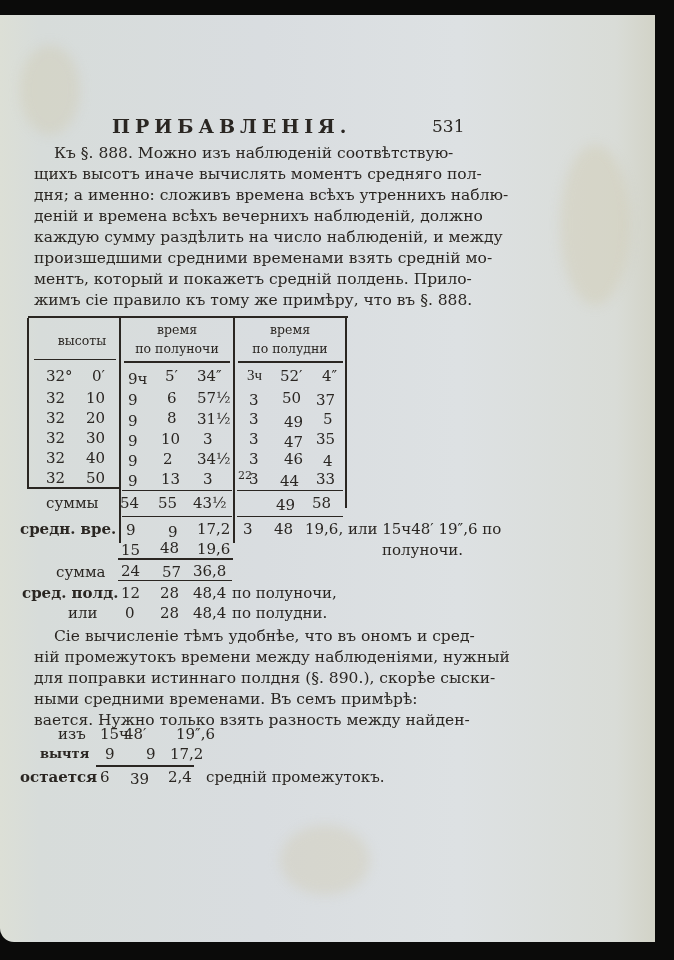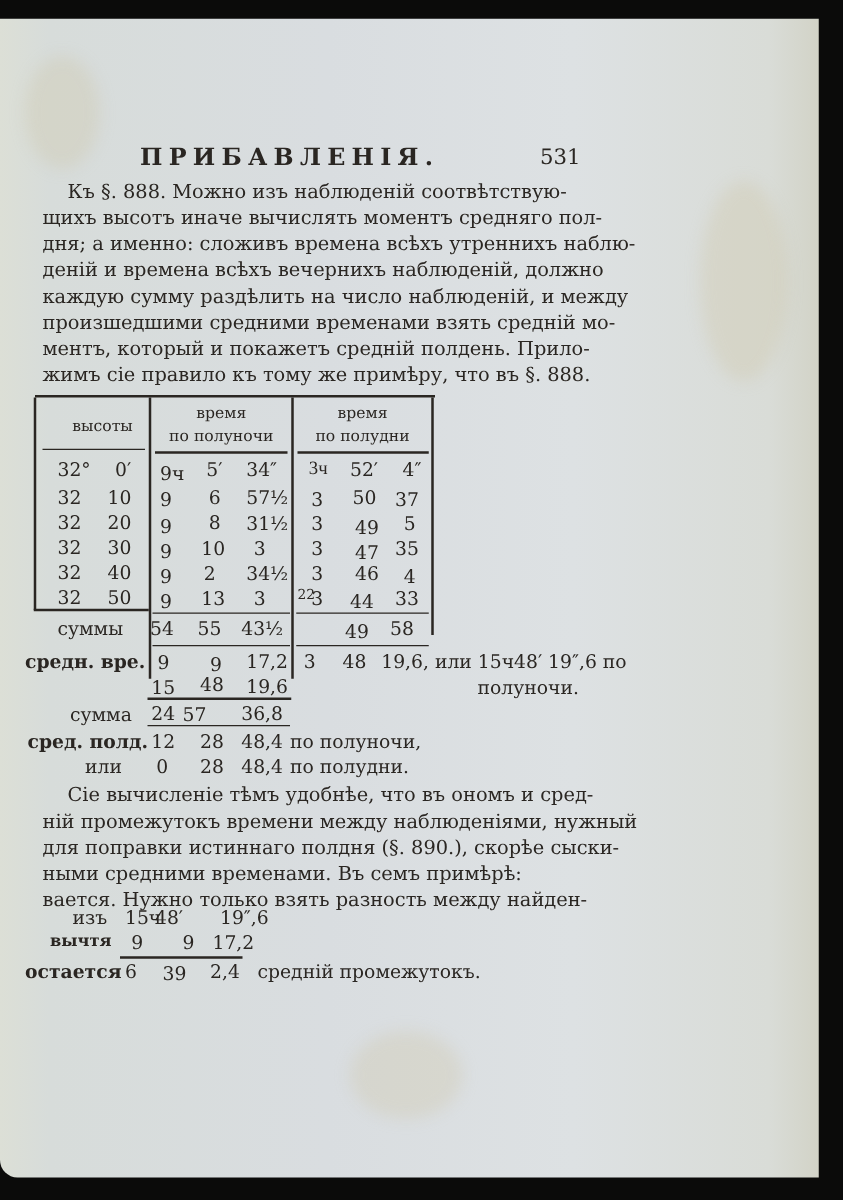--- a/index.html
+++ b/index.html
@@ -137,21 +137,21 @@
   <div class="num" style="left:274px;top:520px;">48</div>
   <div class="num" style="left:305px;top:520px;">19,6, или 15ч48′ 19″,6 по</div>
   <div class="num" style="left:382px;top:541px;">полуночи.</div>
 
   <div class="num" style="left:121px;top:541px;">15</div>
   <div class="num" style="left:160px;top:539px;">48</div>
   <div class="num" style="left:197px;top:540px;">19,6</div>
 
   <div class="num" style="left:56px;top:563px;">сумма</div>
   <div class="num" style="left:121px;top:562px;">24</div>
-  <div class="num" style="left:146px;top:563px;">57</div>
+  <div class="num" style="left:162px;top:563px;">57</div>
   <div class="num" style="left:193px;top:562px;">36,8</div>
 
   <div class="num" style="left:22px;top:584px;font-weight:bold;">сред. полд.</div>
   <div class="num" style="left:121px;top:584px;">12</div>
   <div class="num" style="left:160px;top:584px;">28</div>
   <div class="num" style="left:193px;top:584px;">48,4</div>
   <div class="num" style="left:232px;top:584px;">по полуночи,</div>
 
   <div class="num" style="left:68px;top:604px;">или</div>
   <div class="num" style="left:125px;top:604px;">0</div>

